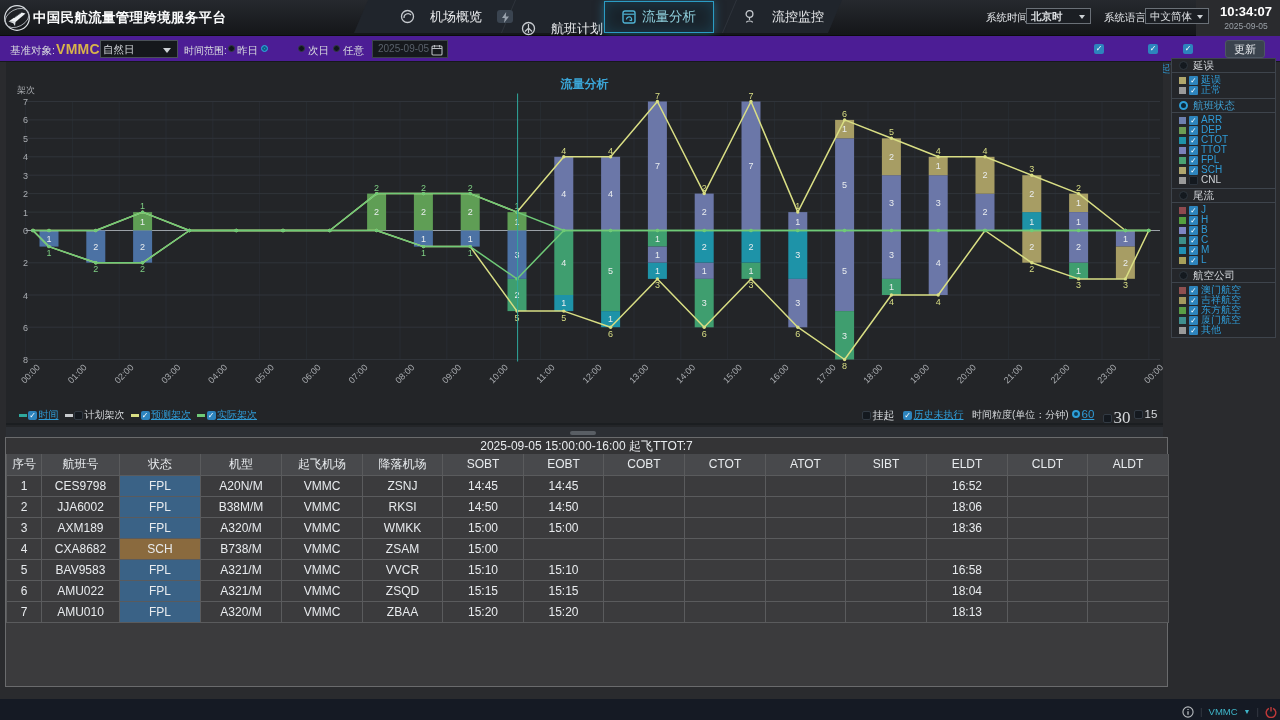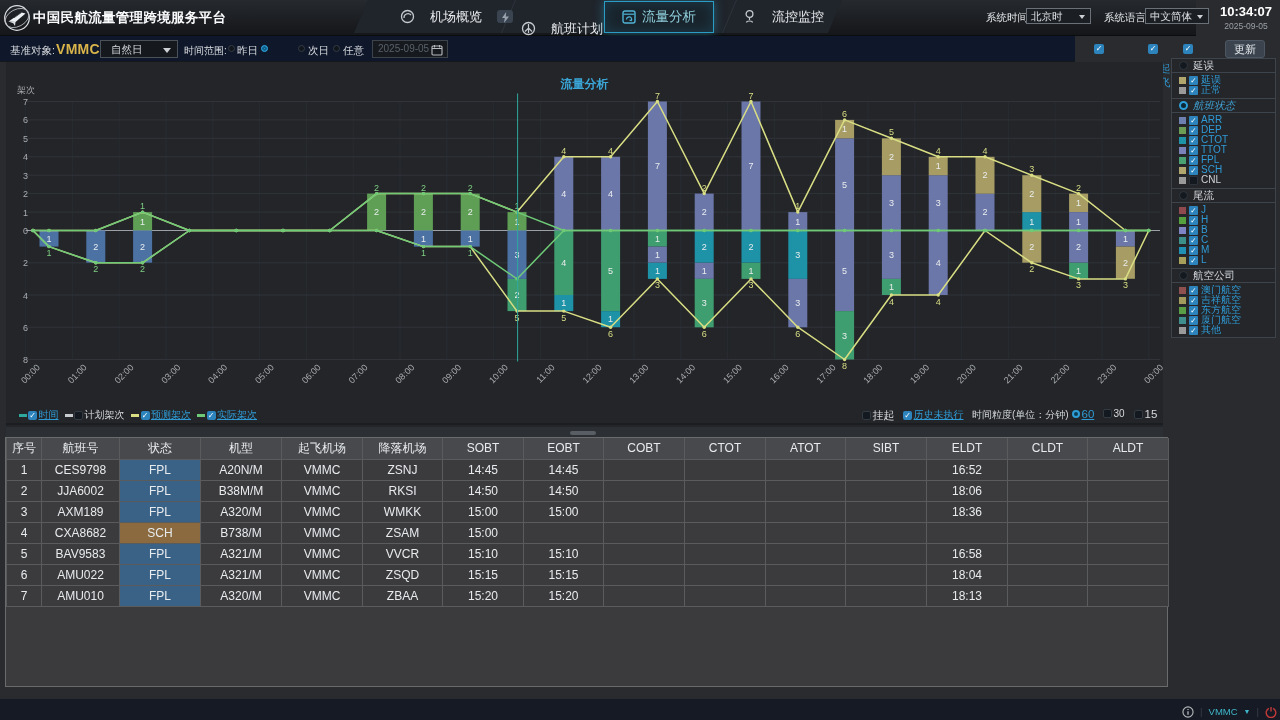--- a/index.html
+++ b/index.html
@@ -23,26 +23,26 @@
 #systime { position:absolute; left:986px; top:11px; color:#e3e6e9; font-size:10.5px; }
 #syslang { position:absolute; left:1104px; top:11px; color:#e3e6e9; font-size:10.5px; }
 .hsel { position:absolute; top:8px; height:16px; background:#1b1e23; border:1px solid #6a7077;
   color:#dde0e3; font-size:10.5px; line-height:14px; padding:0 4px; }
 .hsel .car { position:absolute; right:5px; top:6px; width:0; height:0;
   border-left:3.5px solid transparent; border-right:3.5px solid transparent; border-top:4.5px solid #cdd1d5; }
 #clock { position:absolute; left:1219px; top:4px; width:54px; text-align:center; }
 #clock .t { color:#ffffff; font-size:13px; font-weight:bold; }
 #clock .d { color:#9aa0a7; font-size:8.5px; margin-top:2px; }
 
-#tbar { position:absolute; left:0; top:36px; width:1075px; height:26px; background:#0f172a;
+#tbar { position:absolute; left:0; top:36px; width:1280px; height:26px; background:#4c1d95;
   border-bottom:1px solid #16181c; }
 #tbar .lab { position:absolute; top:8px; color:#d9dcdf; font-size:10.5px; }
 #vmmc { position:absolute; left:56px; top:5px; color:#d8b44a; font-size:14px; font-weight:bold; letter-spacing:.3px;}
 .tsel { position:absolute; left:100px; top:4px; width:78px; height:18px; background:#15181c;
-  border:1px solid #4a5158; color:#d5d8db; font-size:10.5px; line-height:16px; padding-left:10px; }
+  border:1px solid #4a5158; color:#d5d8db; font-size:10.5px; line-height:16px; padding-left:2px; }
 .rad { position:absolute; top:9px; width:7px; height:7px; border-radius:50%;
   background:#11161d; border:1px solid #333b44; }
 .rad.on { background:#2d9fd8; border-color:#2d9fd8; box-shadow:inset 0 0 0 2px #0e5f8a; }
 #dateinp { position:absolute; left:372px; top:4px; width:76px; height:18px; background:#16191d;
   border:1px solid #3c434a; color:#59616b; font-size:10px; line-height:16px; padding-left:5px; }
 .chk { position:absolute; top:8px; width:10px; height:10px; background:#2d84bd; border-radius:2px;
   color:#fff; font-size:8px; line-height:10px; text-align:center; }
 #tbar .blu { position:absolute; top:8px; color:#2f9bd6; font-size:10.5px;margin-top:18px; }
 #updbtn { position:absolute; left:1225px; top:4px; width:40px; height:18px; background:#3a434e;
   border:1px solid #4d5763; border-radius:3px; color:#e8ebee; font-size:11px; text-align:center; line-height:16px; }
@@ -62,21 +62,21 @@
   color:#fff; font-size:8px; line-height:9px; text-align:center; }
 .lcbu { display:inline-block; width:9px; height:9px; background:#14191f; border:1px solid #323a43; border-radius:2px; }
 .bt { color:#2f9bd6;text-decoration:underline; }
 #scrollstrip { position:absolute; left:6px; top:427px; width:1157px; height:10px; background:#2c2f34; }
 #scrollthumb { position:absolute; left:570px; top:431px; width:26px; height:4px; background:#595e64; border-radius:2px; }
 
 #side { position:absolute; left:1171px; top:58px; width:105px; height:280px;
   background:#24262a; border:1px solid #3e444c; font-size:10px; }
 .shead { height:14px; border-bottom:1px solid #3e444c; display:flex; align-items:center; gap:5px;
   padding-left:7px; color:#d3d6da; font-size:10.5px; }
-.shead.act span:last-child { color:#3f9fd0;font-style:italic; }
+.shead.act span:last-child { color:#3f9fd0; }
 .hic { width:9px; height:9px; border-radius:50%; background:#14191f; border:1px solid #30373f; }
 .hic2 { width:9px; height:9px; border-radius:50%; border:2px solid #2d9fd8; background:#0c2838; }
 .sitems { padding:2px 0 3px 7px; border-bottom:1px solid #3e444c; }
 .sitems:last-child { border-bottom:none; }
 .it, .itw { height:10px; line-height:10px; overflow:hidden; display:flex; align-items:center; gap:3px; color:#2f9bd6; }
 .itw { color:#cfd3d7; }
 .sq { width:7px; height:7px; display:inline-block; }
 .cb { width:9px; height:9px; min-width:9px; display:inline-block; background:#2d84bd; border-radius:1px;
   color:#fff; font-size:7.5px; line-height:9px; text-align:center; }
 .cbu { width:9px; height:9px; display:inline-block; background:#14191f; border:1px solid #2b323b; border-radius:1px; }
@@ -140,21 +140,21 @@
       <span>流量分析</span>
     </div>
     <div class="tab" style="left:742px;">
       <svg width="15" height="15" viewBox="0 0 15 15">
           <circle cx="7.5" cy="5" r="3.4" fill="none" stroke="#c6cacf" stroke-width="1.3"></circle>
           <path d="M7.5 8.5 L7.5 11 M4.5 13.5 C4.5 11.5 10.5 11.5 10.5 13.5" fill="none" stroke="#c6cacf" stroke-width="1.2"></path>
         </svg>
       <span>流控监控</span>
     </div>
     <div id="systime">系统时间</div>
-    <div class="hsel" style="left:1026px; width:65px;">北京时<span class="car"></span></div>
+    <div class="hsel" style="left:1026px; width:65px;font-weight:bold;">北京时<span class="car"></span></div>
     <div id="syslang">系统语言</div>
     <div class="hsel" style="left:1145px; width:64px;">中文简体<span class="car"></span></div>
     <div id="clock">
         <div class="t">10:34:07</div>
         <div class="d">2025-09-05</div>
       </div>
   </div>
   <div id="tbar">
     <span class="lab" style="left:10px;">基准对象:</span>
     <span id="vmmc">VMMC</span>
@@ -543,21 +543,21 @@
       </div>
     <div class="g" style="left:966px;">
         <span>时间粒度(单位：分钟)</span>
       </div>
     <div class="g" style="left:1066px;">
         <span style="width:8px;height:8px;border-radius:50%;background:#0d3c55;border:2.5px solid #2d9fd8;display:inline-block;box-sizing:border-box;"></span>
         <span class="bt" style="font-size:11.5px;">60</span>
       </div>
     <div class="g" style="left:1097px;">
         <span class="lcbu"></span>
-        <span style="font-size:10px;">30</span>
+        <span style="font-size:17px;font-family:Liberation Serif, serif;">30</span>
       </div>
     <div class="g" style="left:1128px;">
         <span class="lcbu"></span>
         <span style="font-size:11.5px;">15</span>
       </div>
   </div>
   <div id="scrollstrip"></div>
     <div id="scrollthumb"></div>
   <div id="side">
       <div class="shead">
@@ -679,20 +679,21 @@
           <span>厦门航空</span>
         </div>
         <div class="it">
           <span class="sq" style="background:#9a9a9a"></span>
           <span class="cb">✓</span>
           <span>其他</span>
         </div>
       </div>
     </div>
   <div id="tblwrap">
+    <div id="tbltitle">2025-09-05 15:00:00-16:00 起飞TTOT:7</div>
     <table>
         <colgroup>
           <col style="width:35px">
           <col style="width:78px">
           <col style="width:81px">
           <col style="width:81px">
           <col style="width:81px">
           <col style="width:80px">
           <col style="width:81px">
           <col style="width:80px">

